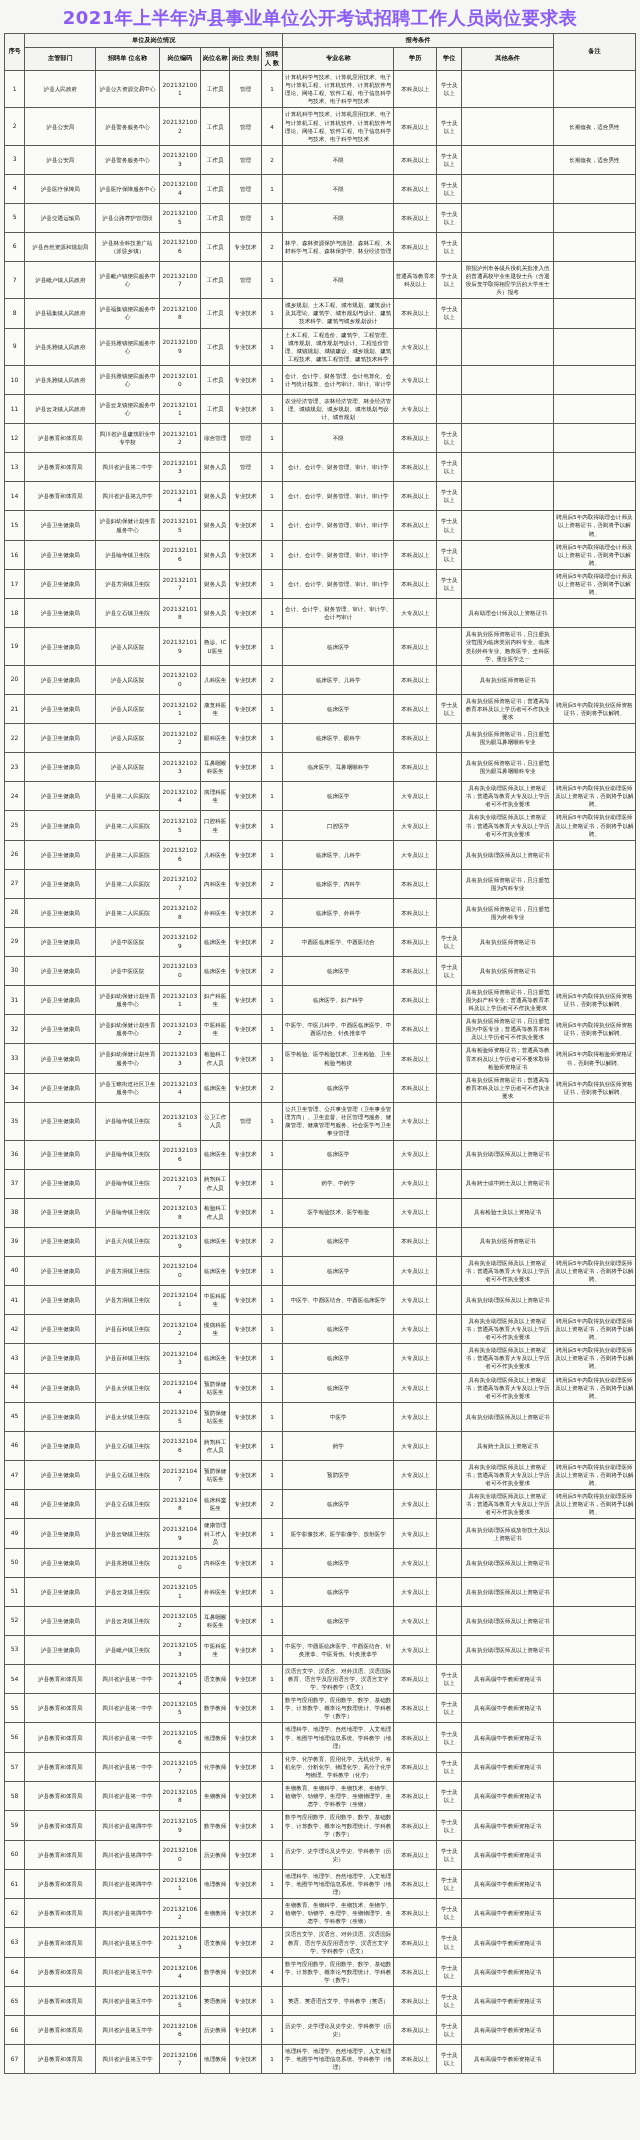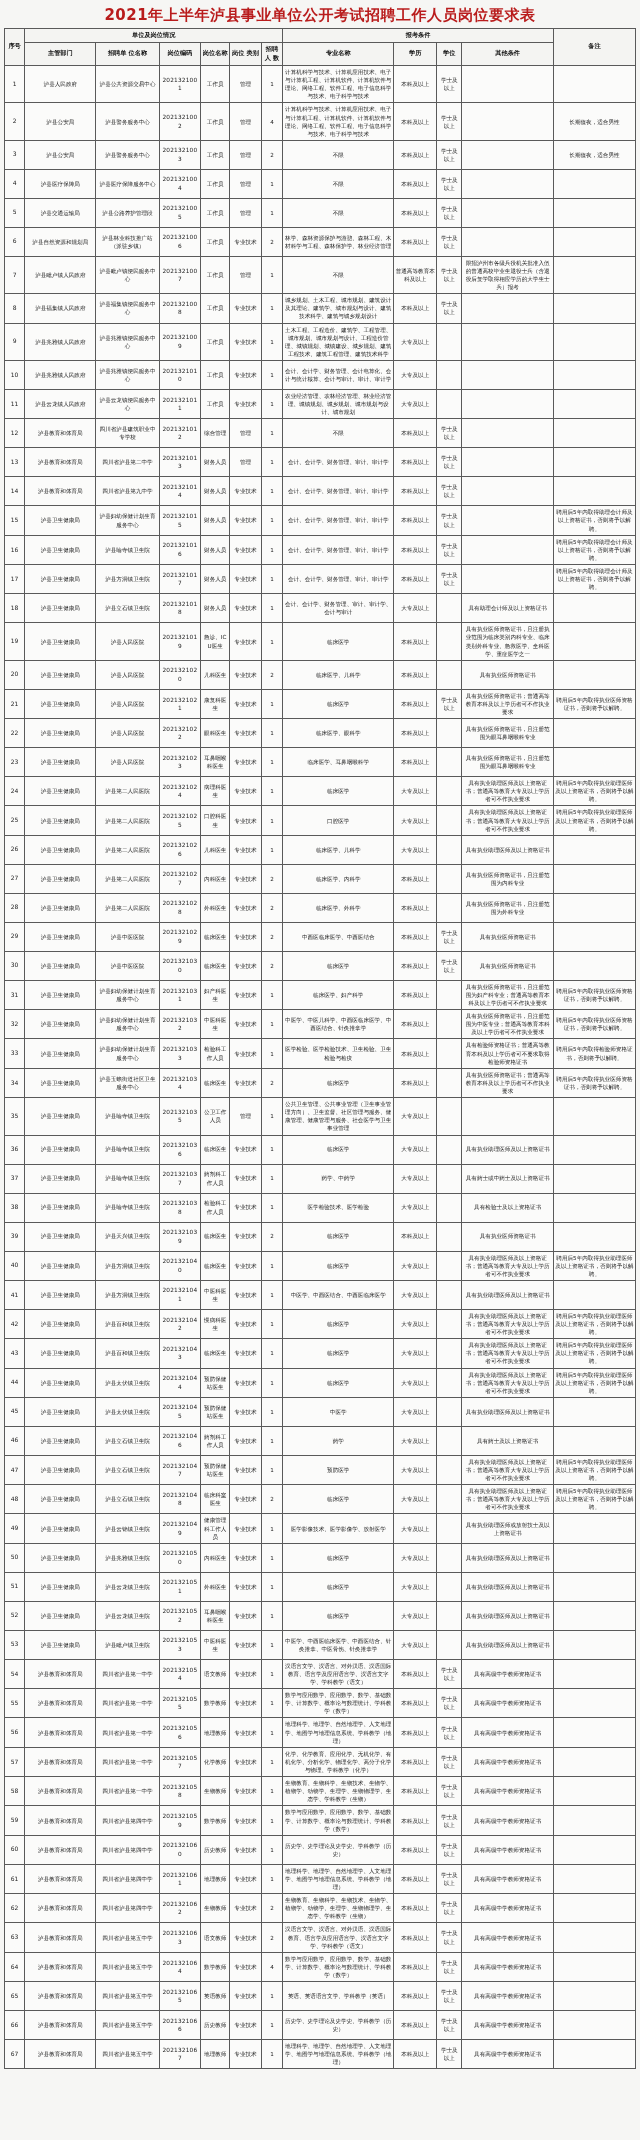--- a/index.html
+++ b/index.html
@@ -6,25 +6,25 @@
   body{
     width:640px;
     background:#f6f6f4;
     font-family:"DejaVu Sans","Liberation Sans",sans-serif;
     color:#1c1c1c;
     -webkit-font-smoothing:antialiased;
   }
   .sheet{width:636px;margin:0 auto;padding:2px 0 4px 0;}
   .doc-title{
     text-align:center;
-    font-size:15px;
+    font-size:18px;
     font-weight:bold;
     letter-spacing:.5px;
     padding:4px 0 3px 0;
-    color:#b91c1c;
+    color:#8b5cf6;
   }
   table.req{
     width:632px;
     margin:0 2px;
     border-collapse:collapse;
     table-layout:fixed;
     background:#fbfbfa;
   }
   table.req th, table.req td{
     border:1px solid #5a5a5a;

